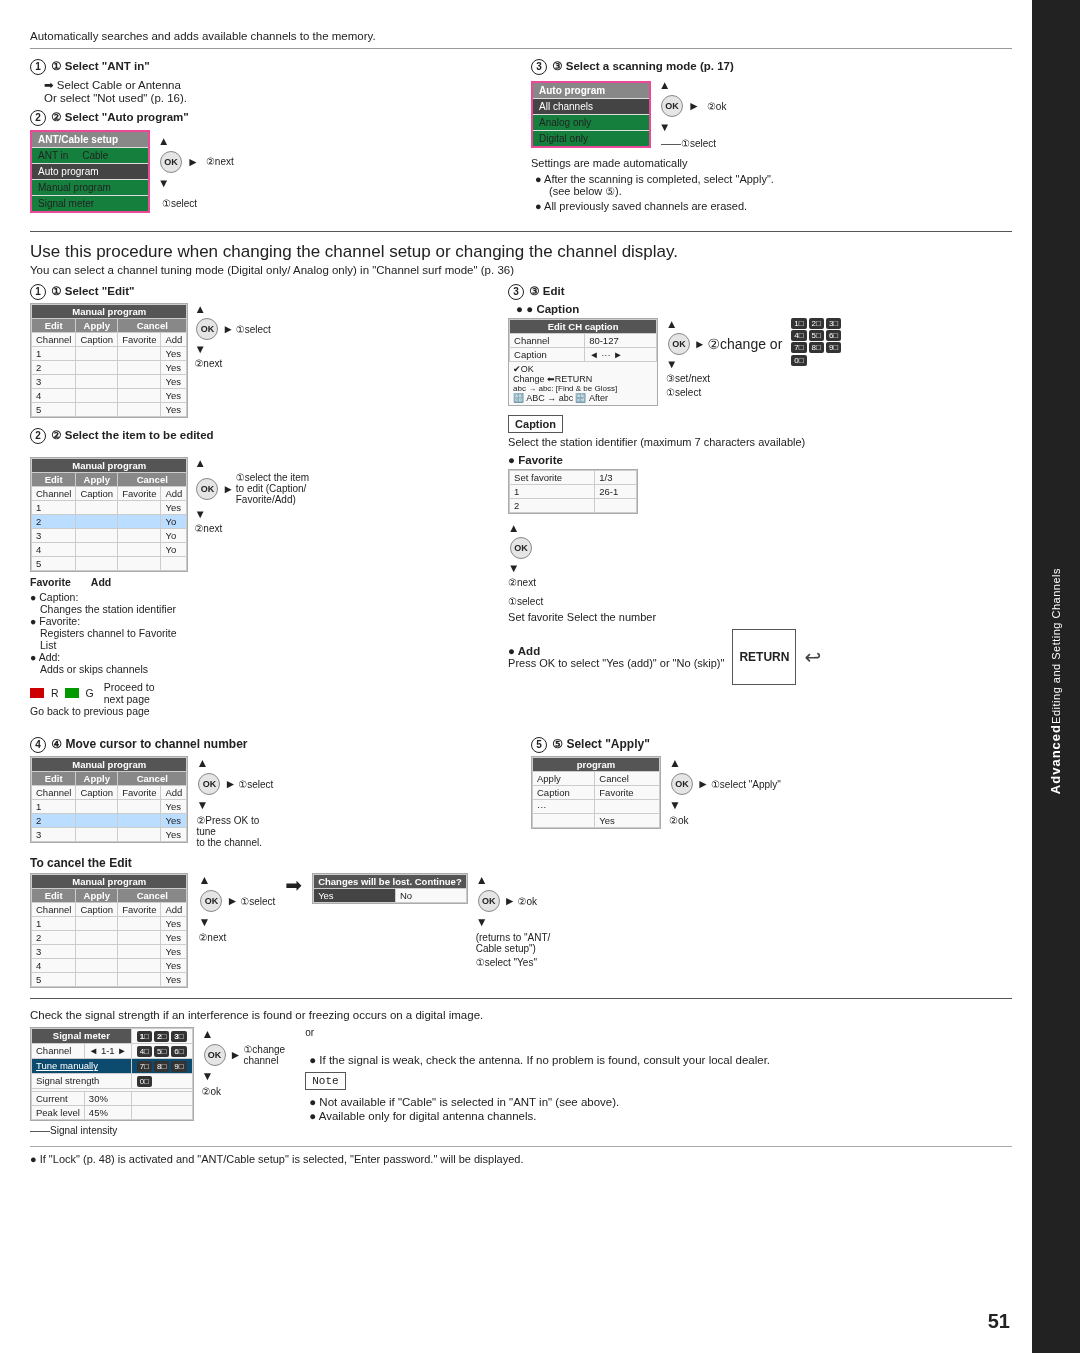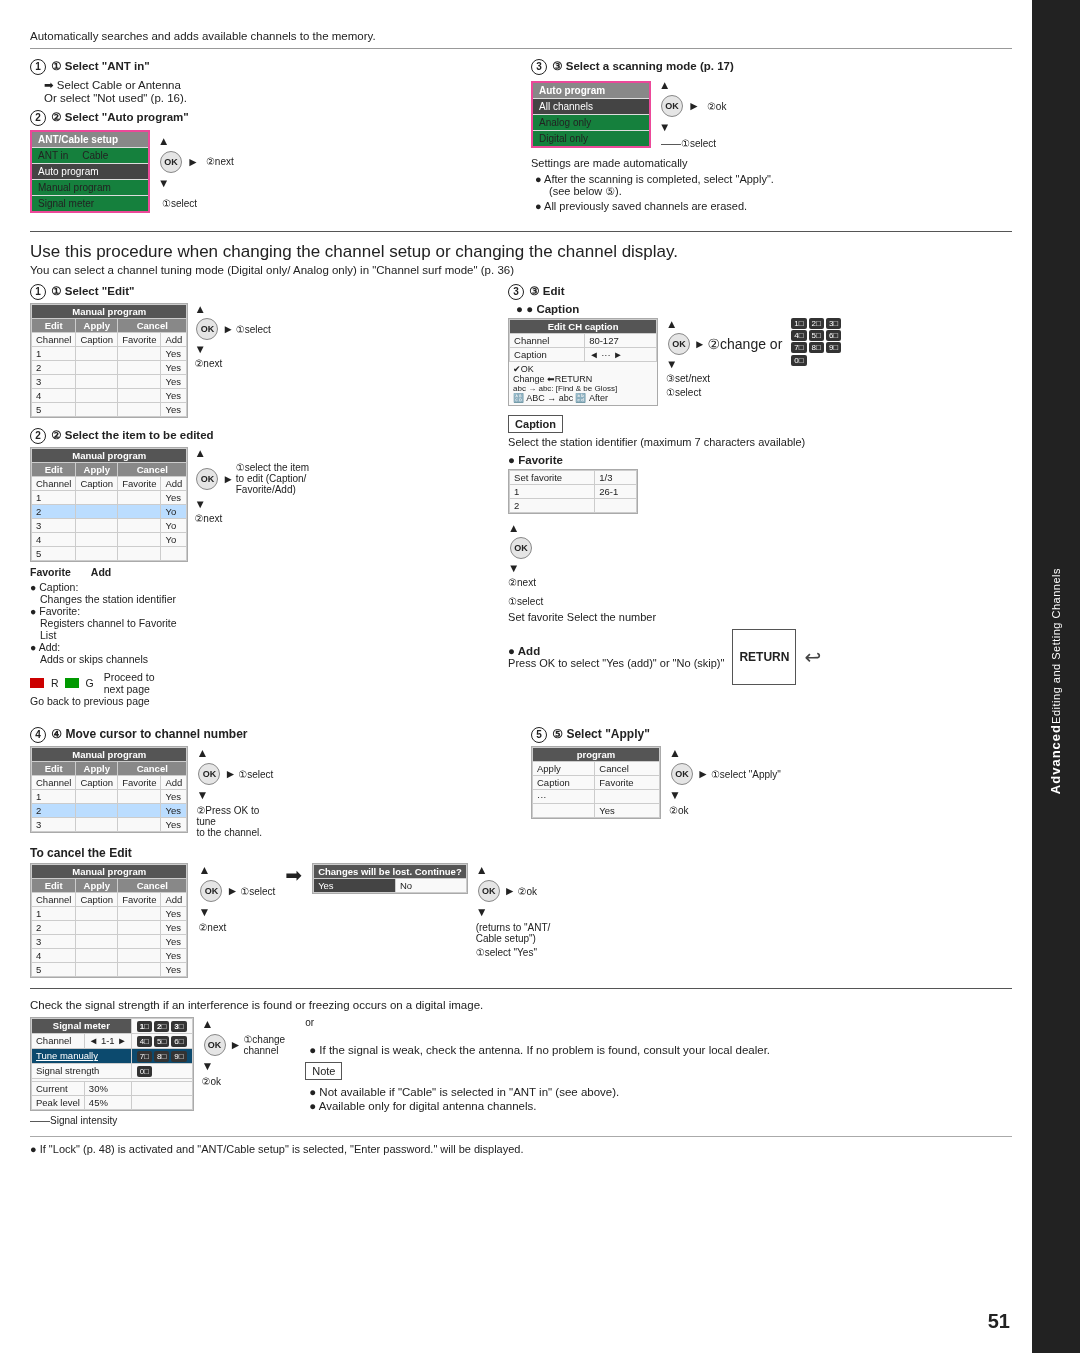--- a/index.html
+++ b/index.html
@@ -239,20 +239,21 @@
       font-weight: bold;
       color: #222;
     }
     
     .note-box {
       border: 1px solid #555;
       padding: 2px 6px;
       display: inline-block;
       font-size: 11px;
       margin: 2px 0;
+      font-family: Liberation Mono, monospace;
     }
     
     .footnote {
       font-size: 11px;
       margin-top: 10px;
       border-top: 1px solid #aaa;
       padding-top: 6px;
     }
     .mid-divider { border-top: 1.5px solid #555; margin: 10px 0; }
   </style>
@@ -418,21 +419,21 @@
                   <span>►</span>
                   <span style="font-size:10px;">①select</span>
                 </div>
                 <span>▼</span>
                 <span style="font-size:10px;">②next</span>
               </div>
             </div>
           </div>
 
           <div class="sub-section">
-            <div style="margin-bottom:3px;">
+            <div style="margin-bottom:13px;">
               <span class="circled">2</span>
               <strong>② Select the item to be edited</strong>
             </div>
             <div style="display:flex; align-items:flex-start; gap:6px;">
               <div class="table-box">
                 <table>
                   <tbody>
                       <tr>
                         <th colspan="4" class="hdr-row">Manual program</th>
                       </tr>

